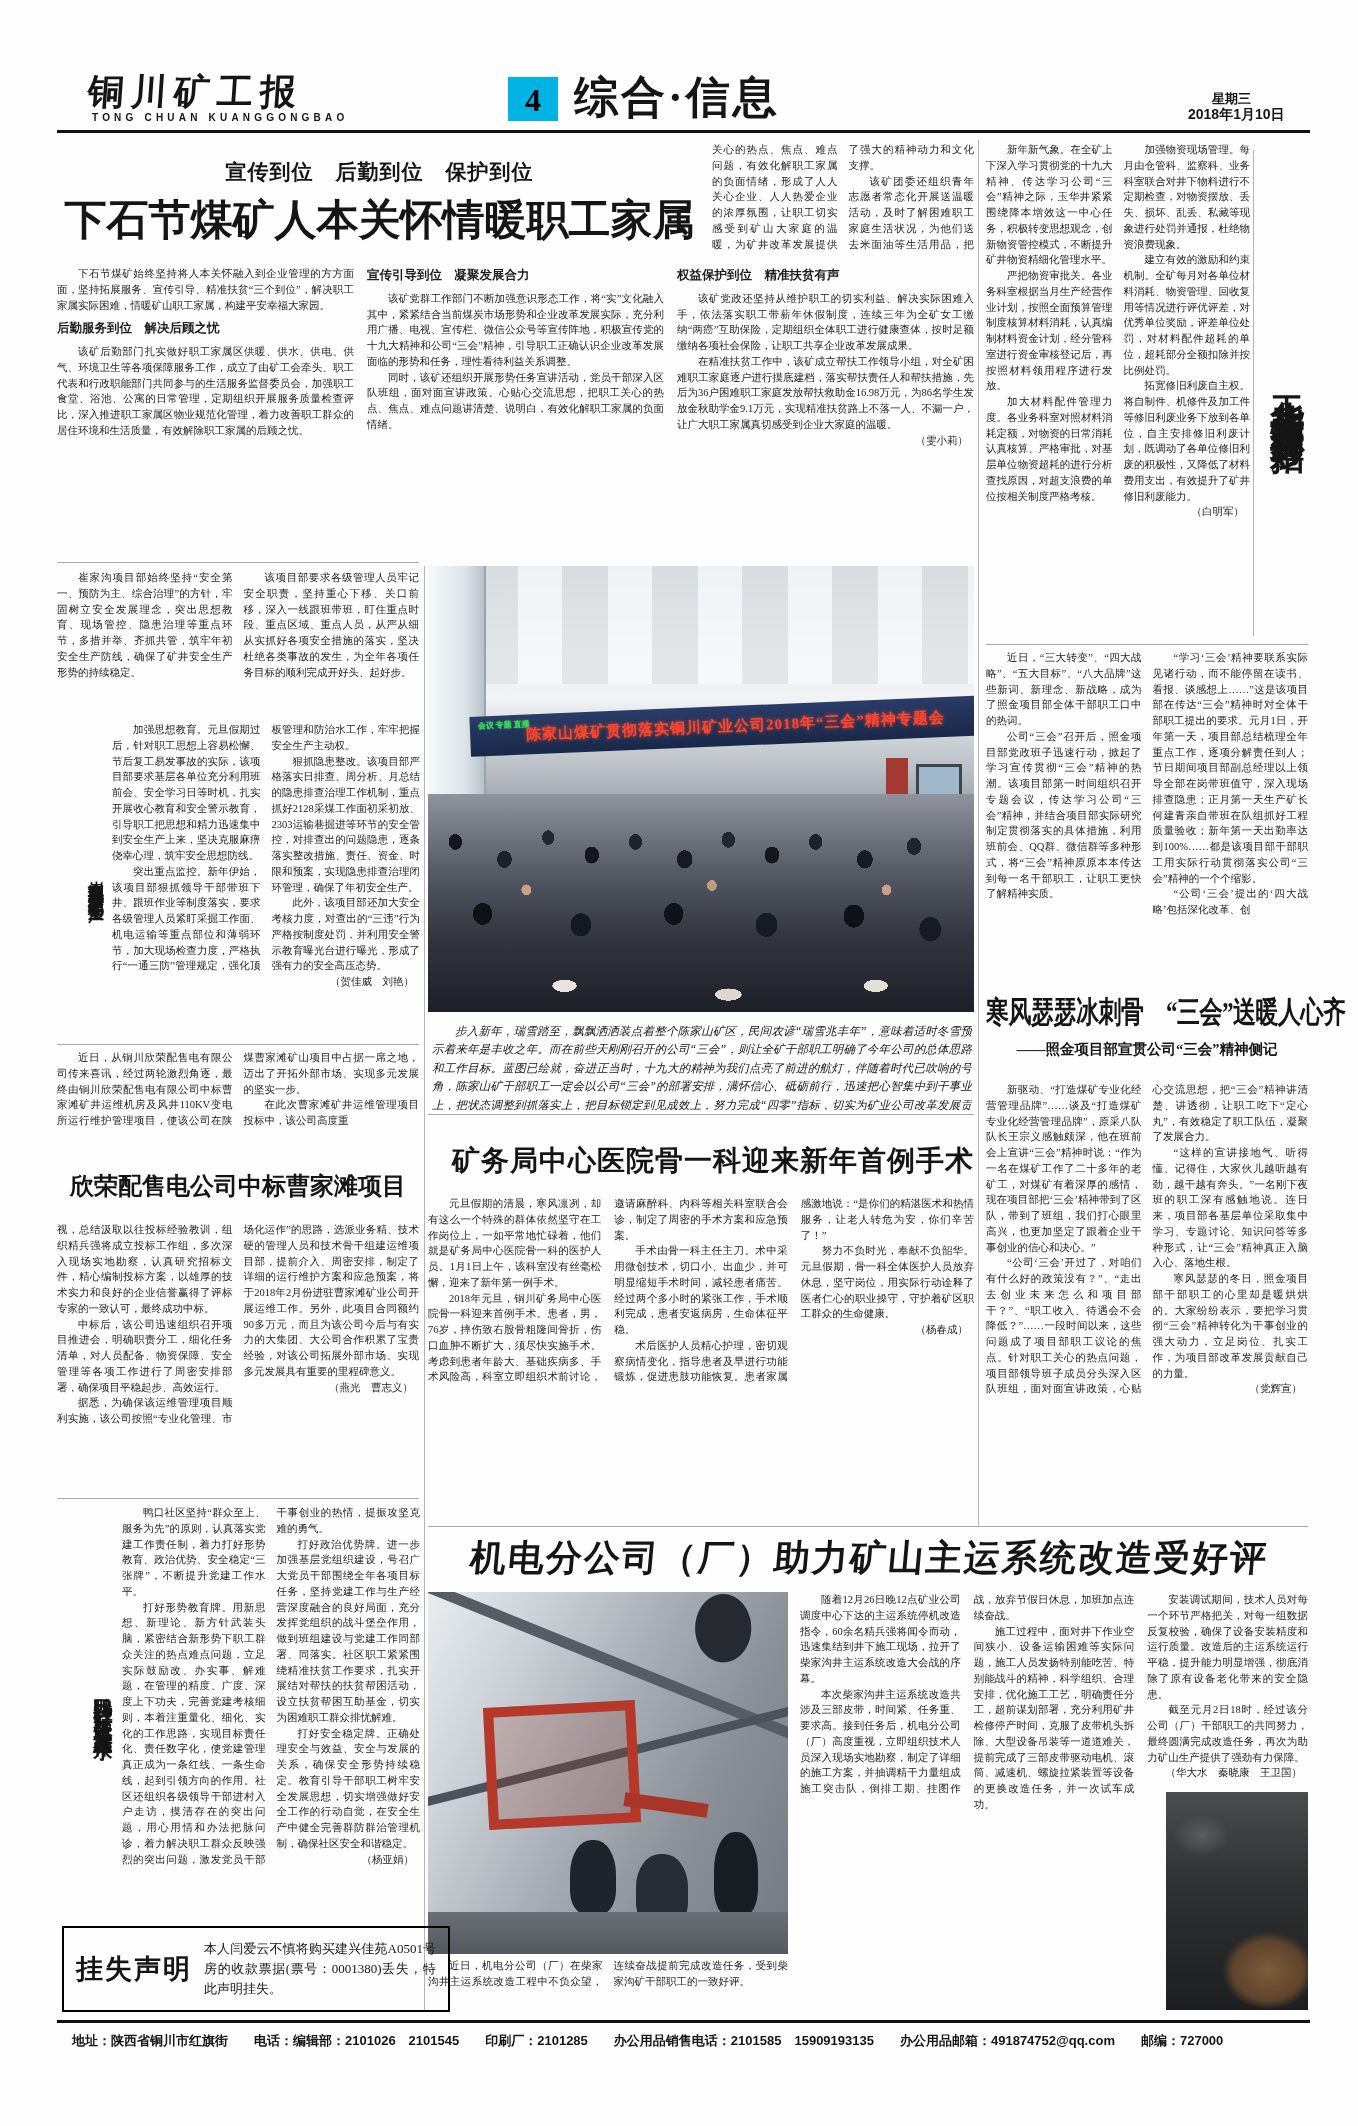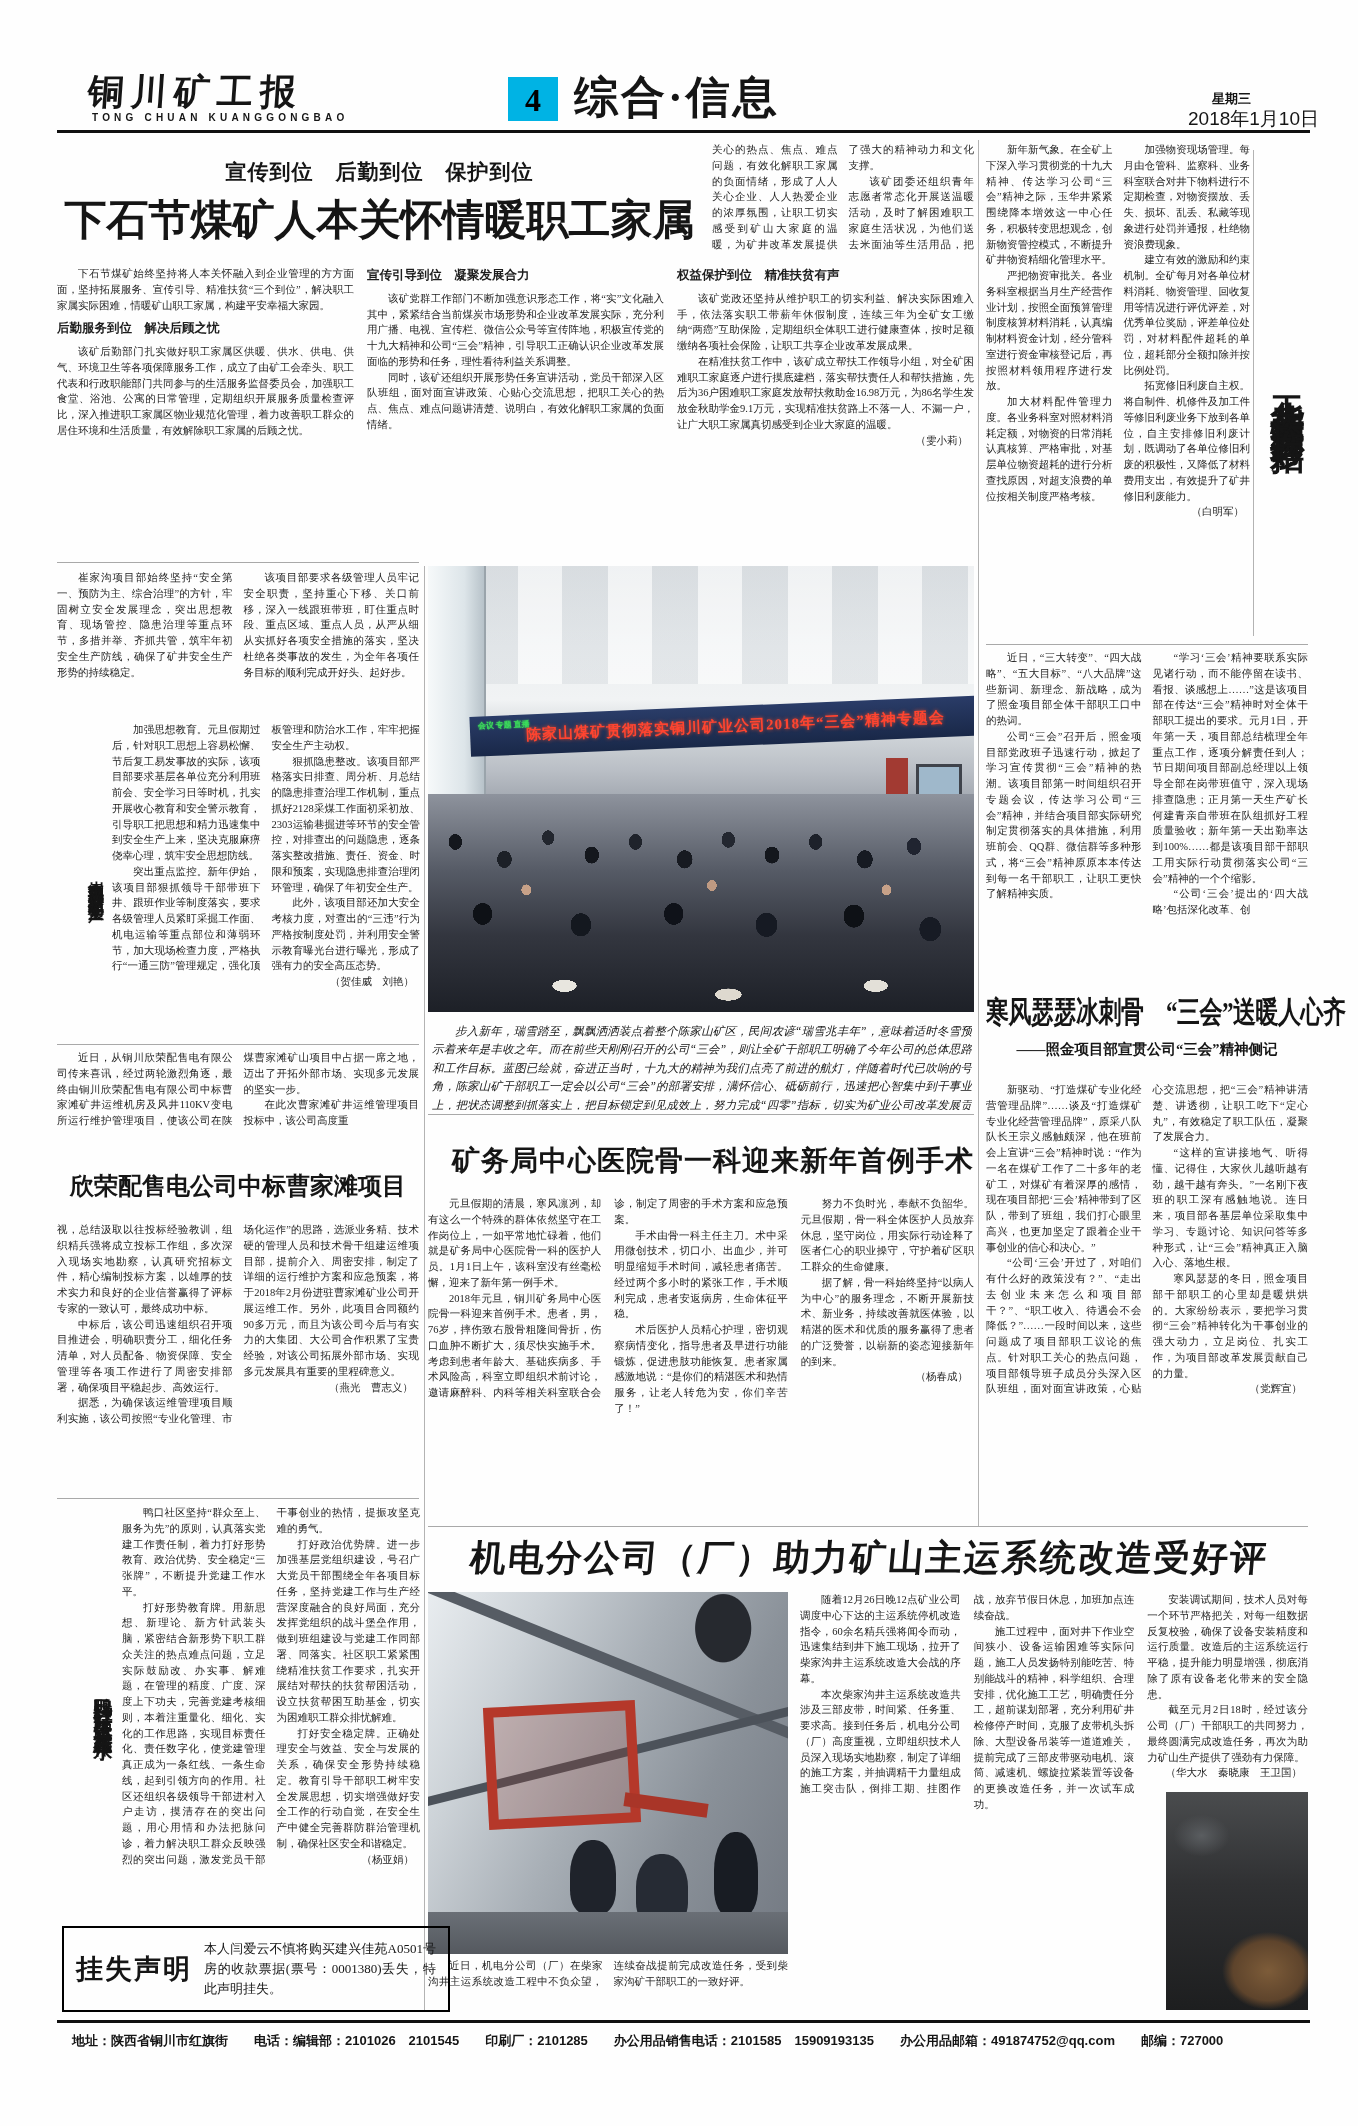--- a/index.html
+++ b/index.html
@@ -8,21 +8,21 @@
   font-family:"Liberation Serif","DejaVu Serif",serif;color:#151515;overflow:hidden}
 .abs{position:absolute}
 .sans{font-family:"Liberation Sans","DejaVu Sans",sans-serif}
 
 .mast-name{left:88px;top:68px;font-size:36px;font-weight:900;letter-spacing:7px;transform:skewX(-4deg)}
 .mast-pinyin{left:92px;top:112px;font-size:10px;font-weight:700;letter-spacing:4.2px}
 .page-badge{left:508px;top:77px;width:50px;height:44px;background:#00b3e4;color:#000;
   font-size:32px;font-weight:900;text-align:center;line-height:46px}
 .section-title{left:574px;top:68px;font-size:44px;font-weight:900;letter-spacing:3px}
 .mast-weekday{left:1212px;top:90px;font-size:13px;font-weight:700}
-.mast-date{left:1188px;top:106px;font-size:19px;font-weight:400}
+.mast-date{left:1188px;top:106px;font-size:14px;font-weight:700}
 .head-rule{left:57px;top:130px;width:1253px;height:3px;background:#111}
 
 .hrule{position:absolute;height:1px;background:#a9a9a9}
 .vrule{position:absolute;width:1px;background:#b3b3b3}
 
 .txt{font-size:10.5px;line-height:1.5;text-align:justify;overflow:hidden;color:#1d1d1d}
 .txt p{text-indent:2em}
 .txt p.cont{text-indent:0}
 .txt p.subhead{text-indent:0;text-align:left;font-weight:700;font-size:12.5px;margin:6px 0;
   font-family:"Liberation Sans","DejaVu Sans",sans-serif}
@@ -203,21 +203,20 @@
   </div>
   <div class="hrule" style="left:428px;top:1114px;width:546px"></div>
 
   <div class="abs h-hospital">矿务局中心医院骨一科迎来新年首例手术</div>
   <div class="abs txt cols3" style="left:428px;top:1196px;width:546px;height:322px">
       <p>元旦假期的清晨，寒风凛冽，却有这么一个特殊的群体依然坚守在工作岗位上，一如平常地忙碌着，他们就是矿务局中心医院骨一科的医护人员。1月1日上午，该科室没有丝毫松懈，迎来了新年第一例手术。</p>
       <p>2018年元旦，铜川矿务局中心医院骨一科迎来首例手术。患者，男，76岁，摔伤致右股骨粗隆间骨折，伤口血肿不断扩大，须尽快实施手术。考虑到患者年龄大、基础疾病多、手术风险高，科室立即组织术前讨论，邀请麻醉科、内科等相关科室联合会诊，制定了周密的手术方案和应急预案。</p>
       <p>手术由骨一科主任主刀。术中采用微创技术，切口小、出血少，并可明显缩短手术时间，减轻患者痛苦。经过两个多小时的紧张工作，手术顺利完成，患者安返病房，生命体征平稳。</p>
       <p>术后医护人员精心护理，密切观察病情变化，指导患者及早进行功能锻炼，促进患肢功能恢复。患者家属感激地说：“是你们的精湛医术和热情服务，让老人转危为安，你们辛苦了！”</p>
       <p>努力不负时光，奉献不负韶华。元旦假期，骨一科全体医护人员放弃休息，坚守岗位，用实际行动诠释了医者仁心的职业操守，守护着矿区职工群众的生命健康。</p>
-      <p>据了解，骨一科始终坚持“以病人为中心”的服务理念，不断开展新技术、新业务，持续改善就医体验，以精湛的医术和优质的服务赢得了患者的广泛赞誉，以崭新的姿态迎接新年的到来。</p>
       <p class="byline">（杨春成）</p>
     </div>
 
   <div class="hrule" style="left:57px;top:562px;width:362px"></div>
   <div class="abs txt cols2" style="left:57px;top:570px;width:362px;height:146px">
       <p>崔家沟项目部始终坚持“安全第一、预防为主、综合治理”的方针，牢固树立安全发展理念，突出思想教育、现场管控、隐患治理等重点环节，多措并举、齐抓共管，筑牢年初安全生产防线，确保了矿井安全生产形势的持续稳定。</p>
       <p>该项目部要求各级管理人员牢记安全职责，坚持重心下移、关口前移，深入一线跟班带班，盯住重点时段、重点区域、重点人员，从严从细从实抓好各项安全措施的落实，坚决杜绝各类事故的发生，为全年各项任务目标的顺利完成开好头、起好步。</p>
     </div>
   <div class="abs vh vh-cui">崔家沟项目部多措并举严抓年初安全生产</div>
   <div class="abs txt cols2" style="left:112px;top:722px;width:308px;height:318px">

